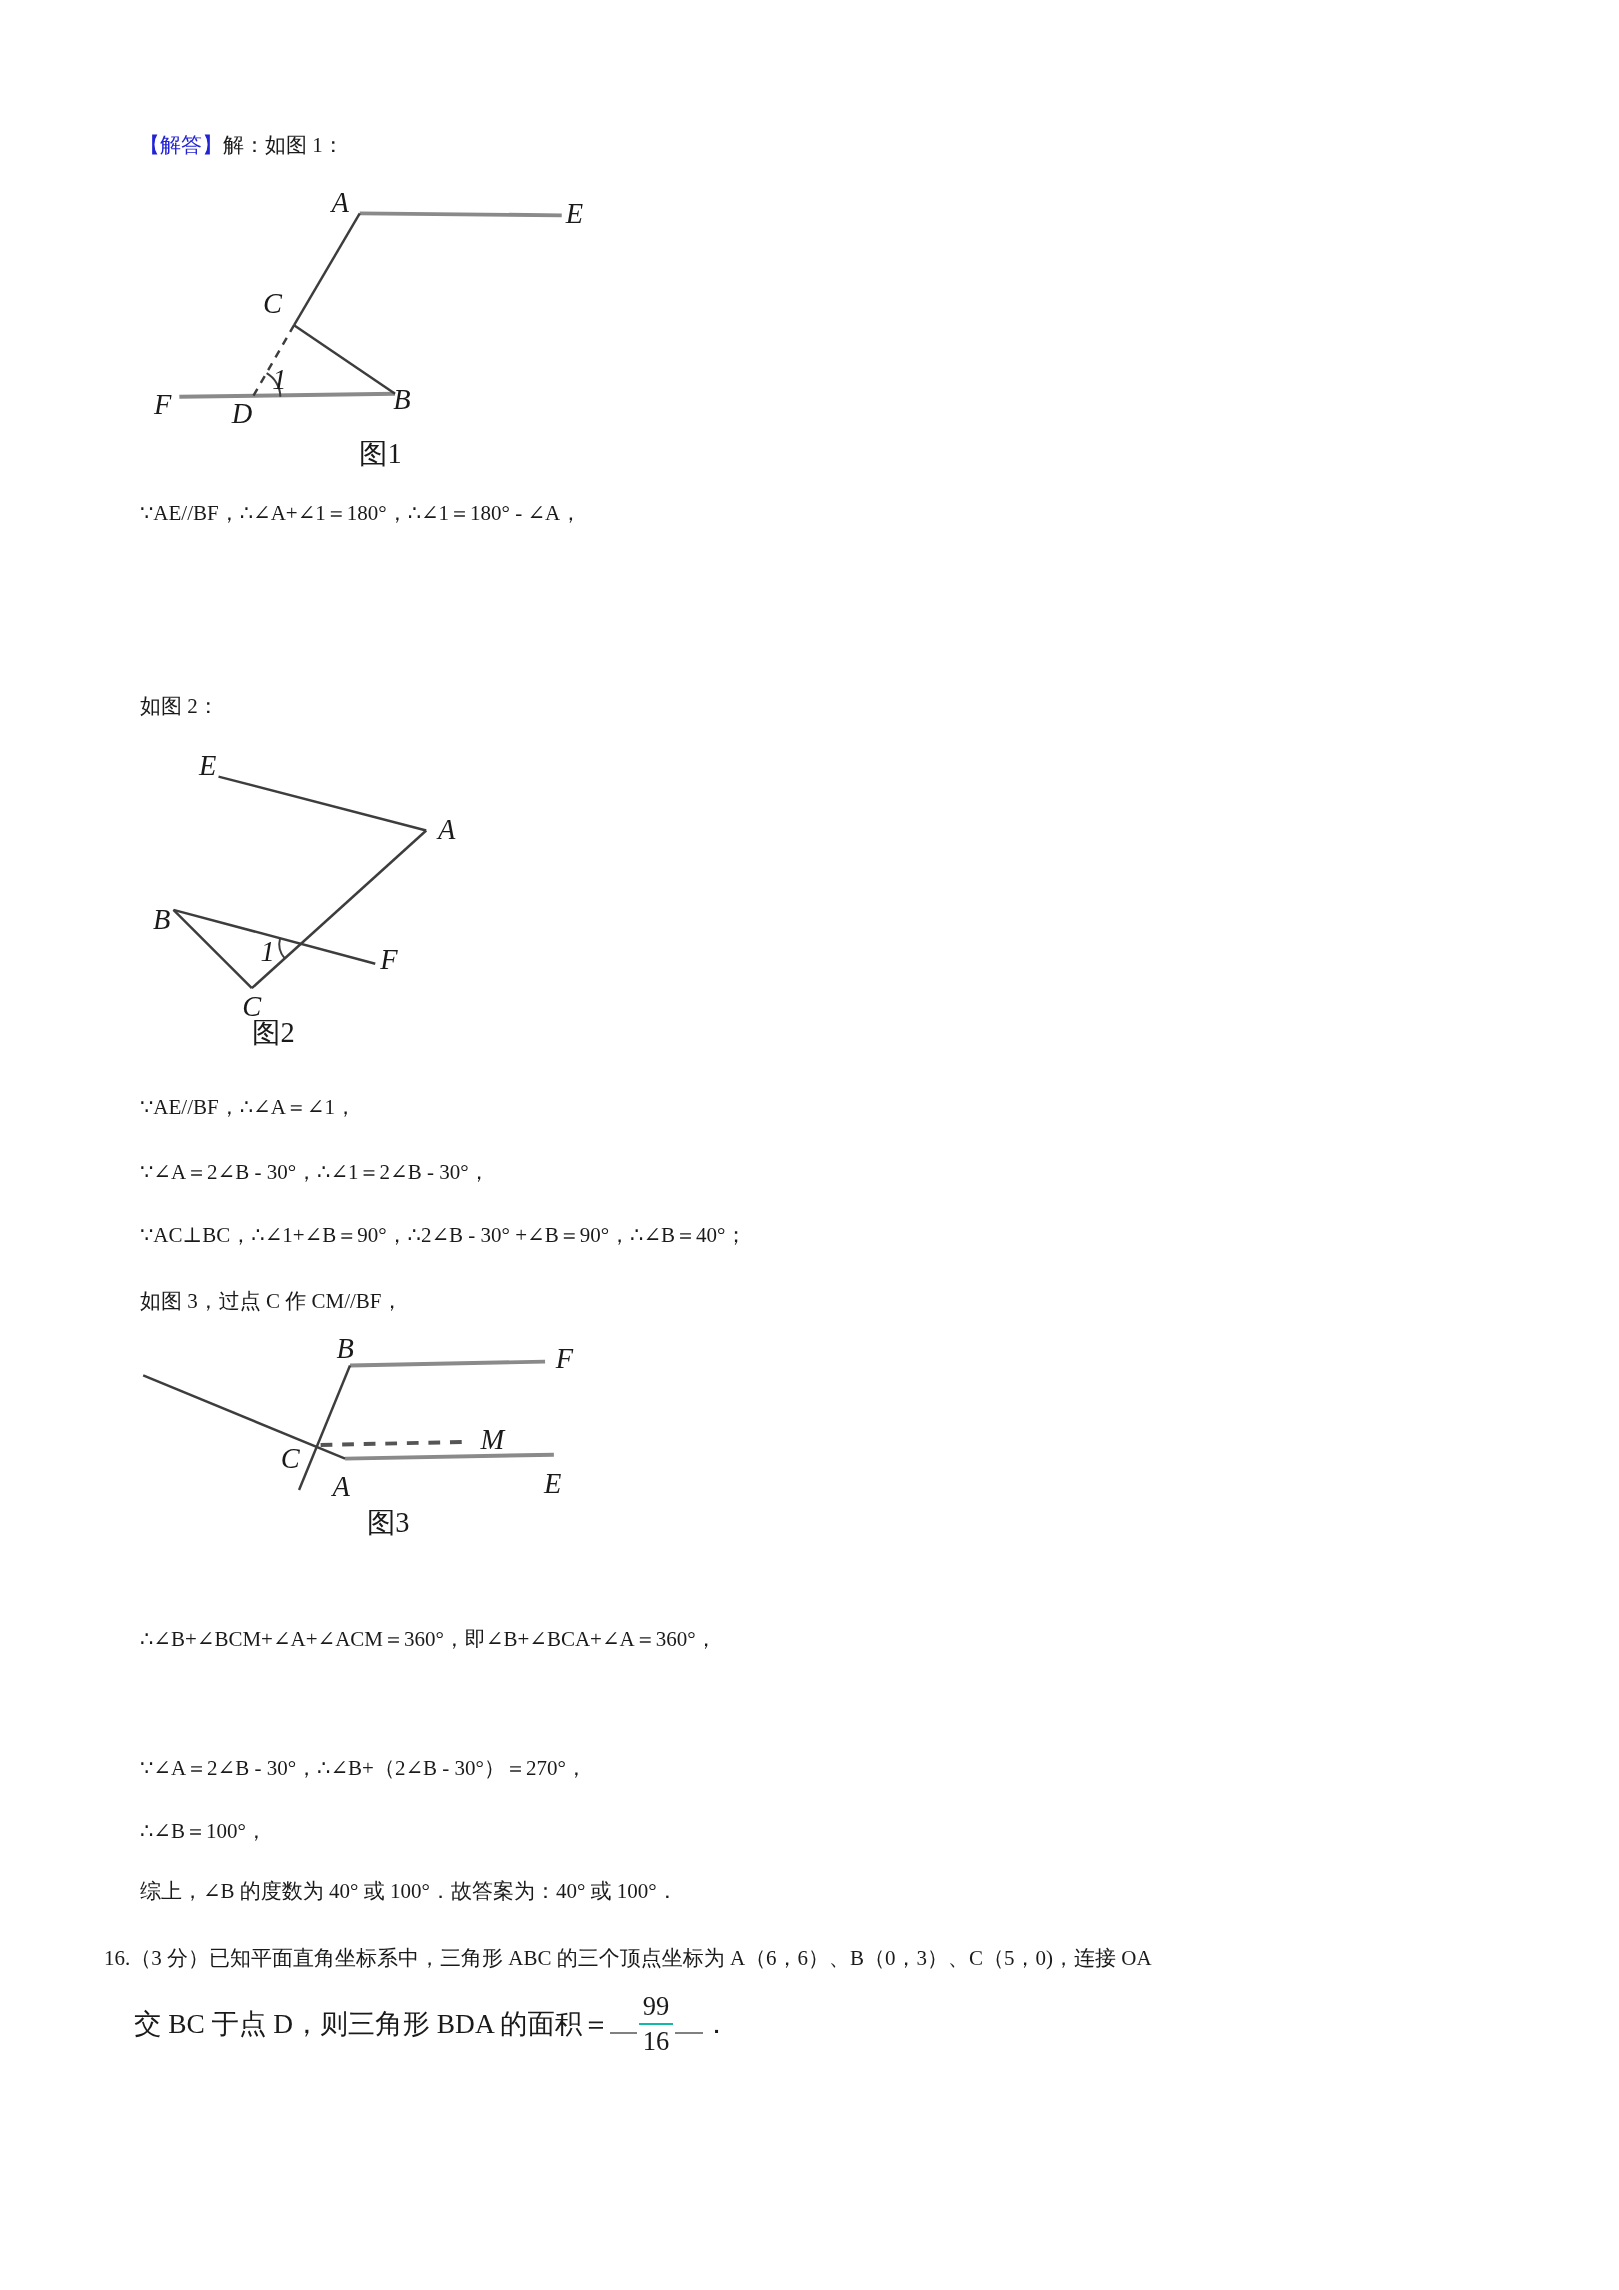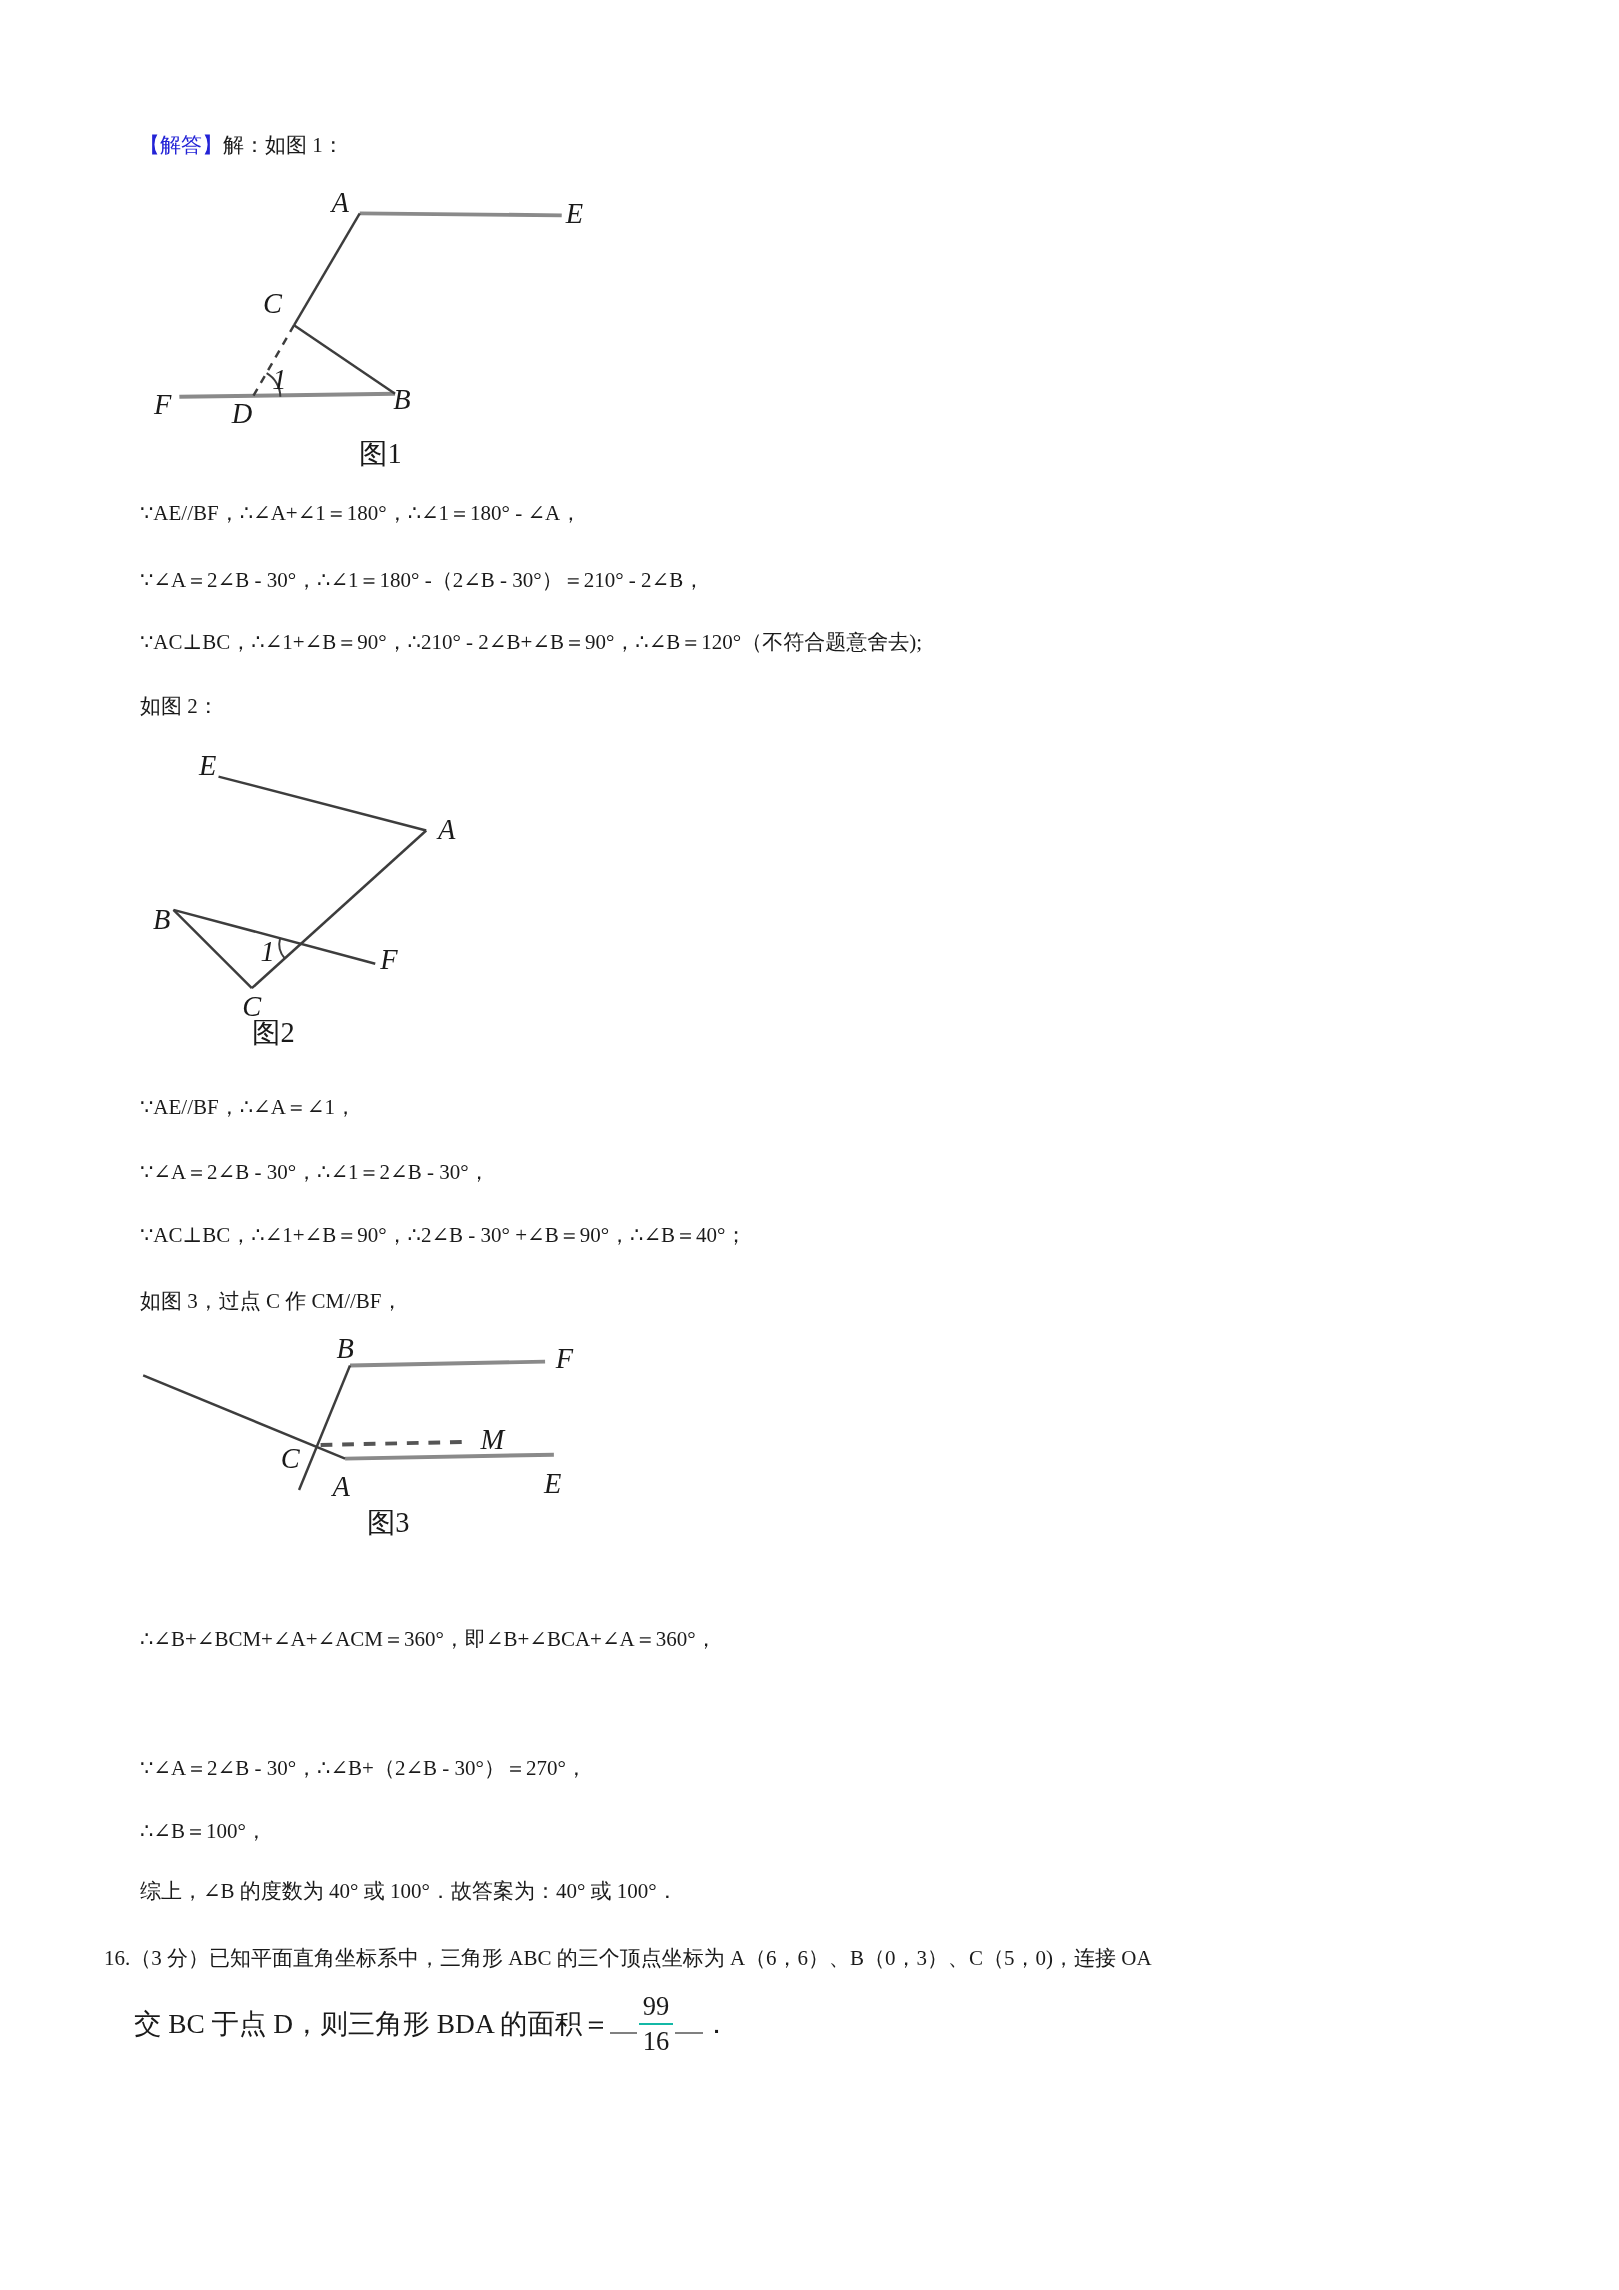--- a/index.html
+++ b/index.html
@@ -70,22 +70,20 @@
     <text x="427" y="43" text-anchor="start">E</text>
     <text x="128" y="135" text-anchor="middle">C</text>
     <text x="135" y="212" text-anchor="middle">1</text>
     <text x="16" y="238" text-anchor="middle">F</text>
     <text x="97" y="247" text-anchor="middle">D</text>
     <text x="260" y="233" text-anchor="middle">B</text>
     <text x="238" y="288" text-anchor="middle" class="cap">图1</text>
   </svg>
 
   <div class="mline" style="top:496px">∵AE//BF，∴∠A+∠1＝180°，∴∠1＝180° - ∠A，</div>
-  <div class="mline" style="top:563px">∵∠A＝2∠B - 30°，∴∠1＝180° -（2∠B - 30°）＝210° - 2∠B，</div>
-  <div class="mline" style="top:625px">∵AC⊥BC，∴∠1+∠B＝90°，∴210° - 2∠B+∠B＝90°，∴∠B＝120°（不符合题意舍去);</div>
   <div class="mline" style="top:689px">如图 2：</div>
 
   <svg style="left:147px;top:745px" width="338" height="314" viewBox="0 0 345 320">
     <line class="dark" x1="73" y1="32" x2="285" y2="87"></line>
     <line class="dark" x1="285" y1="87" x2="107" y2="248"></line>
     <line class="dark" x1="27" y1="168" x2="233" y2="223"></line>
     <line class="dark" x1="27" y1="168" x2="107" y2="248"></line>
     <path class="arc" d="M 135.8 197.3 A 22 22 0 0 0 140.7 217.7"></path>
     <text x="62" y="30" text-anchor="middle">E</text>
     <text x="297" y="96" text-anchor="start">A</text>

